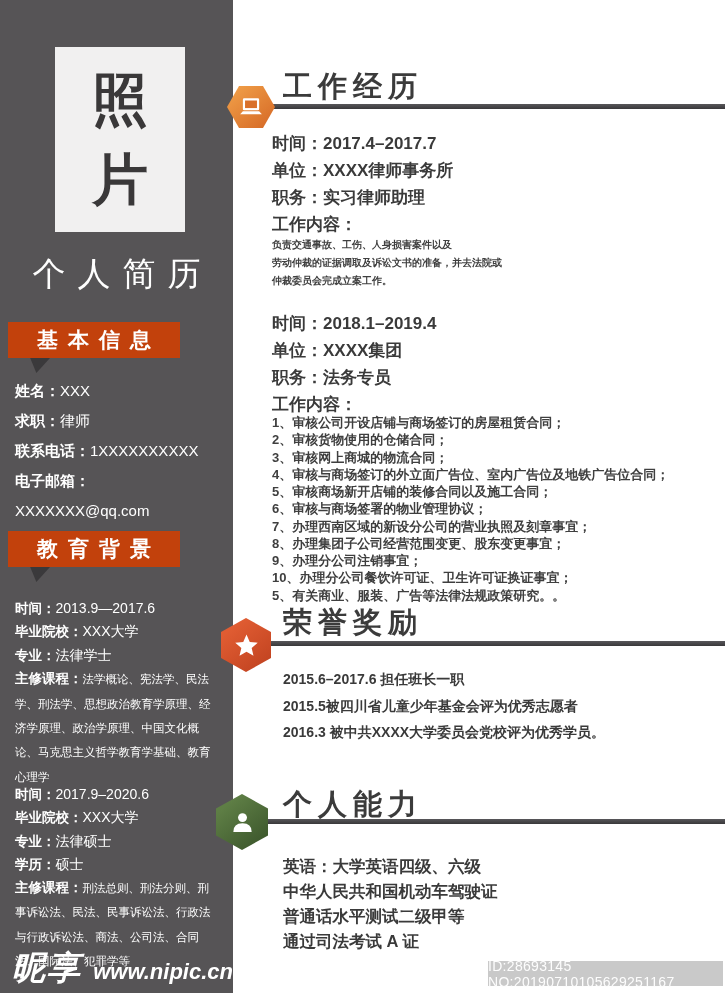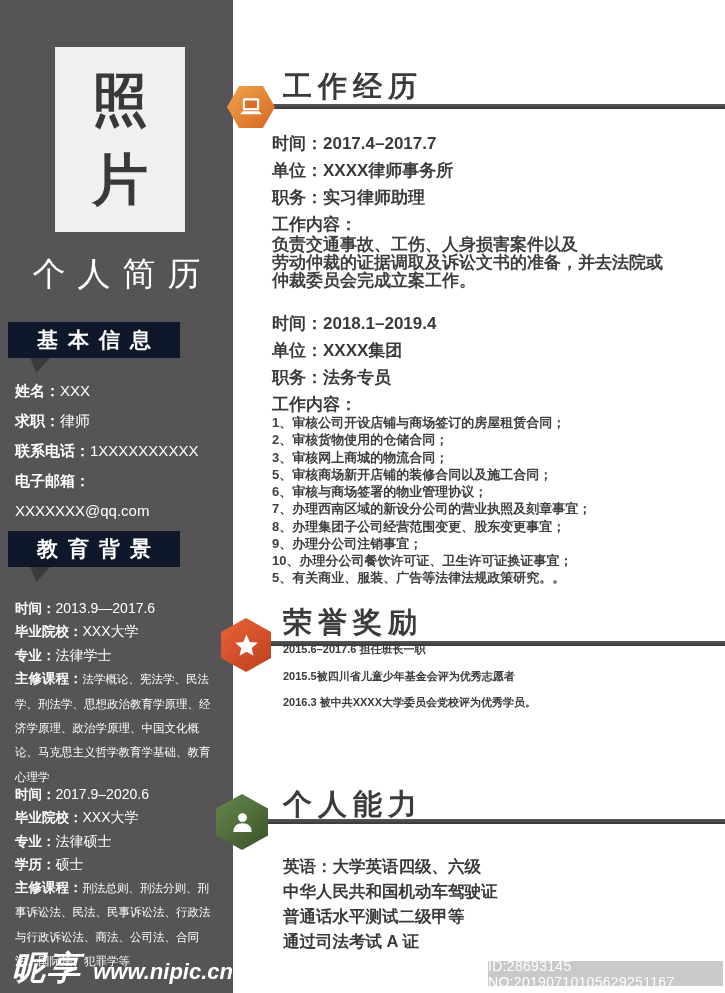--- a/index.html
+++ b/index.html
@@ -8,21 +8,21 @@
 
   
   .sidebar{position:absolute;left:0;top:0;width:233px;height:993px;background:#565456;color:#fff;}
   .photo-box{position:absolute;left:55px;top:47px;width:130px;height:185px;background:#f1f0f0;
              display:flex;align-items:center;justify-content:center;}
   .photo-label{width:62px;font-size:56px;line-height:80px;font-weight:600;color:#3a3839;
                text-align:center;word-break:break-all;}
   .resume-title{position:absolute;left:0;top:252px;width:233px;text-align:center;
                 font-size:33px;letter-spacing:12px;padding-left:12px;box-sizing:border-box;
                 color:#fefefe;font-weight:500;}
-  .banner{position:absolute;left:8px;width:172px;height:36px;background:#0f172a;
+  .banner{position:absolute;left:8px;width:172px;height:36px;background:#c2410c;
           display:flex;align-items:center;justify-content:center;
           font-size:21px;font-weight:600;letter-spacing:10px;padding-left:10px;box-sizing:border-box;}
   .banner::after{content:"";position:absolute;left:20px;top:100%;width:22px;height:15px;
           background:#3a393b;clip-path:polygon(10% 0,100% 0,38% 100%);}
   .banner-basic{top:322px;}
   .banner-edu{top:531px;}
   .side-fields{position:absolute;left:15px;width:205px;}
   .basic-fields{top:376px;line-height:30px;font-size:15px;}
   .side-fields .lbl{font-weight:700;}
   .side-fields .val{font-weight:500;}
@@ -45,25 +45,25 @@
   .hex-work{left:227px;top:86px;width:48px;height:42px;background:linear-gradient(140deg,#ee9a45 15%,#d9702a 85%);}
   .hex-honor{left:221px;top:618px;width:50px;height:54px;background:linear-gradient(140deg,#e05c32 20%,#c44522 85%);}
   .hex-person{left:216px;top:794px;width:52px;height:56px;background:linear-gradient(140deg,#5e7e45 20%,#3f5a2e 85%);}
 
   
   .job{position:absolute;left:272px;width:432px;}
   .job-1{top:130px;}
   .job-2{top:310px;}
   .job .field,.content-label{line-height:27px;font-size:17px;font-weight:700;color:#3a3a3a;}
   .job .field .val{font-weight:600;}
-  .content-lines{margin-top:-2px;font-size:17px;font-weight:700;line-height:18.2px;color:#3f3f3f;}
+  .content-lines{margin-top:-2px;font-size:10px;font-weight:700;line-height:18.2px;color:#3f3f3f;}
   .content-list{margin-top:-4px;font-size:13px;font-weight:700;line-height:17.25px;color:#3f3f3f;}
 
   .lines-block{position:absolute;left:283px;width:432px;font-weight:600;color:#3a3a3a;}
-  .honor-lines{top:636px;font-size:11px;line-height:26.5px;}
+  .honor-lines{top:666px;font-size:14px;line-height:26.5px;}
   .ability-lines{top:854px;font-size:16.5px;line-height:25px;}
 
   .watermark{position:absolute;left:488px;top:961px;width:235px;height:25px;
              background:rgba(196,196,196,0.92);color:#fdfdfd;font-size:14px;
              display:flex;align-items:center;justify-content:center;letter-spacing:0.3px;}
 </style>
 </head>
 <body>
 
 <div class="page">
@@ -178,20 +178,21 @@
       </div>
         <div class="field">
         <span class="lbl">职务：</span><span class="val">法务专员</span>
       </div>
       </div>
     <div class="content-label">工作内容：</div>
     <div class="content-list">
         <div>1、审核公司开设店铺与商场签订的房屋租赁合同；</div>
         <div>2、审核货物使用的仓储合同；</div>
         <div>3、审核网上商城的物流合同；</div>
+        <div>4、审核与商场签订的外立面广告位、室内广告位及地铁广告位合同；</div>
         <div>5、审核商场新开店铺的装修合同以及施工合同；</div>
         <div>6、审核与商场签署的物业管理协议；</div>
         <div>7、办理西南区域的新设分公司的营业执照及刻章事宜；</div>
         <div>8、办理集团子公司经营范围变更、股东变更事宜；</div>
         <div>9、办理分公司注销事宜；</div>
         <div>10、办理分公司餐饮许可证、卫生许可证换证事宜；</div>
         <div>5、有关商业、服装、广告等法律法规政策研究。。</div>
       </div>
   </div>
 

